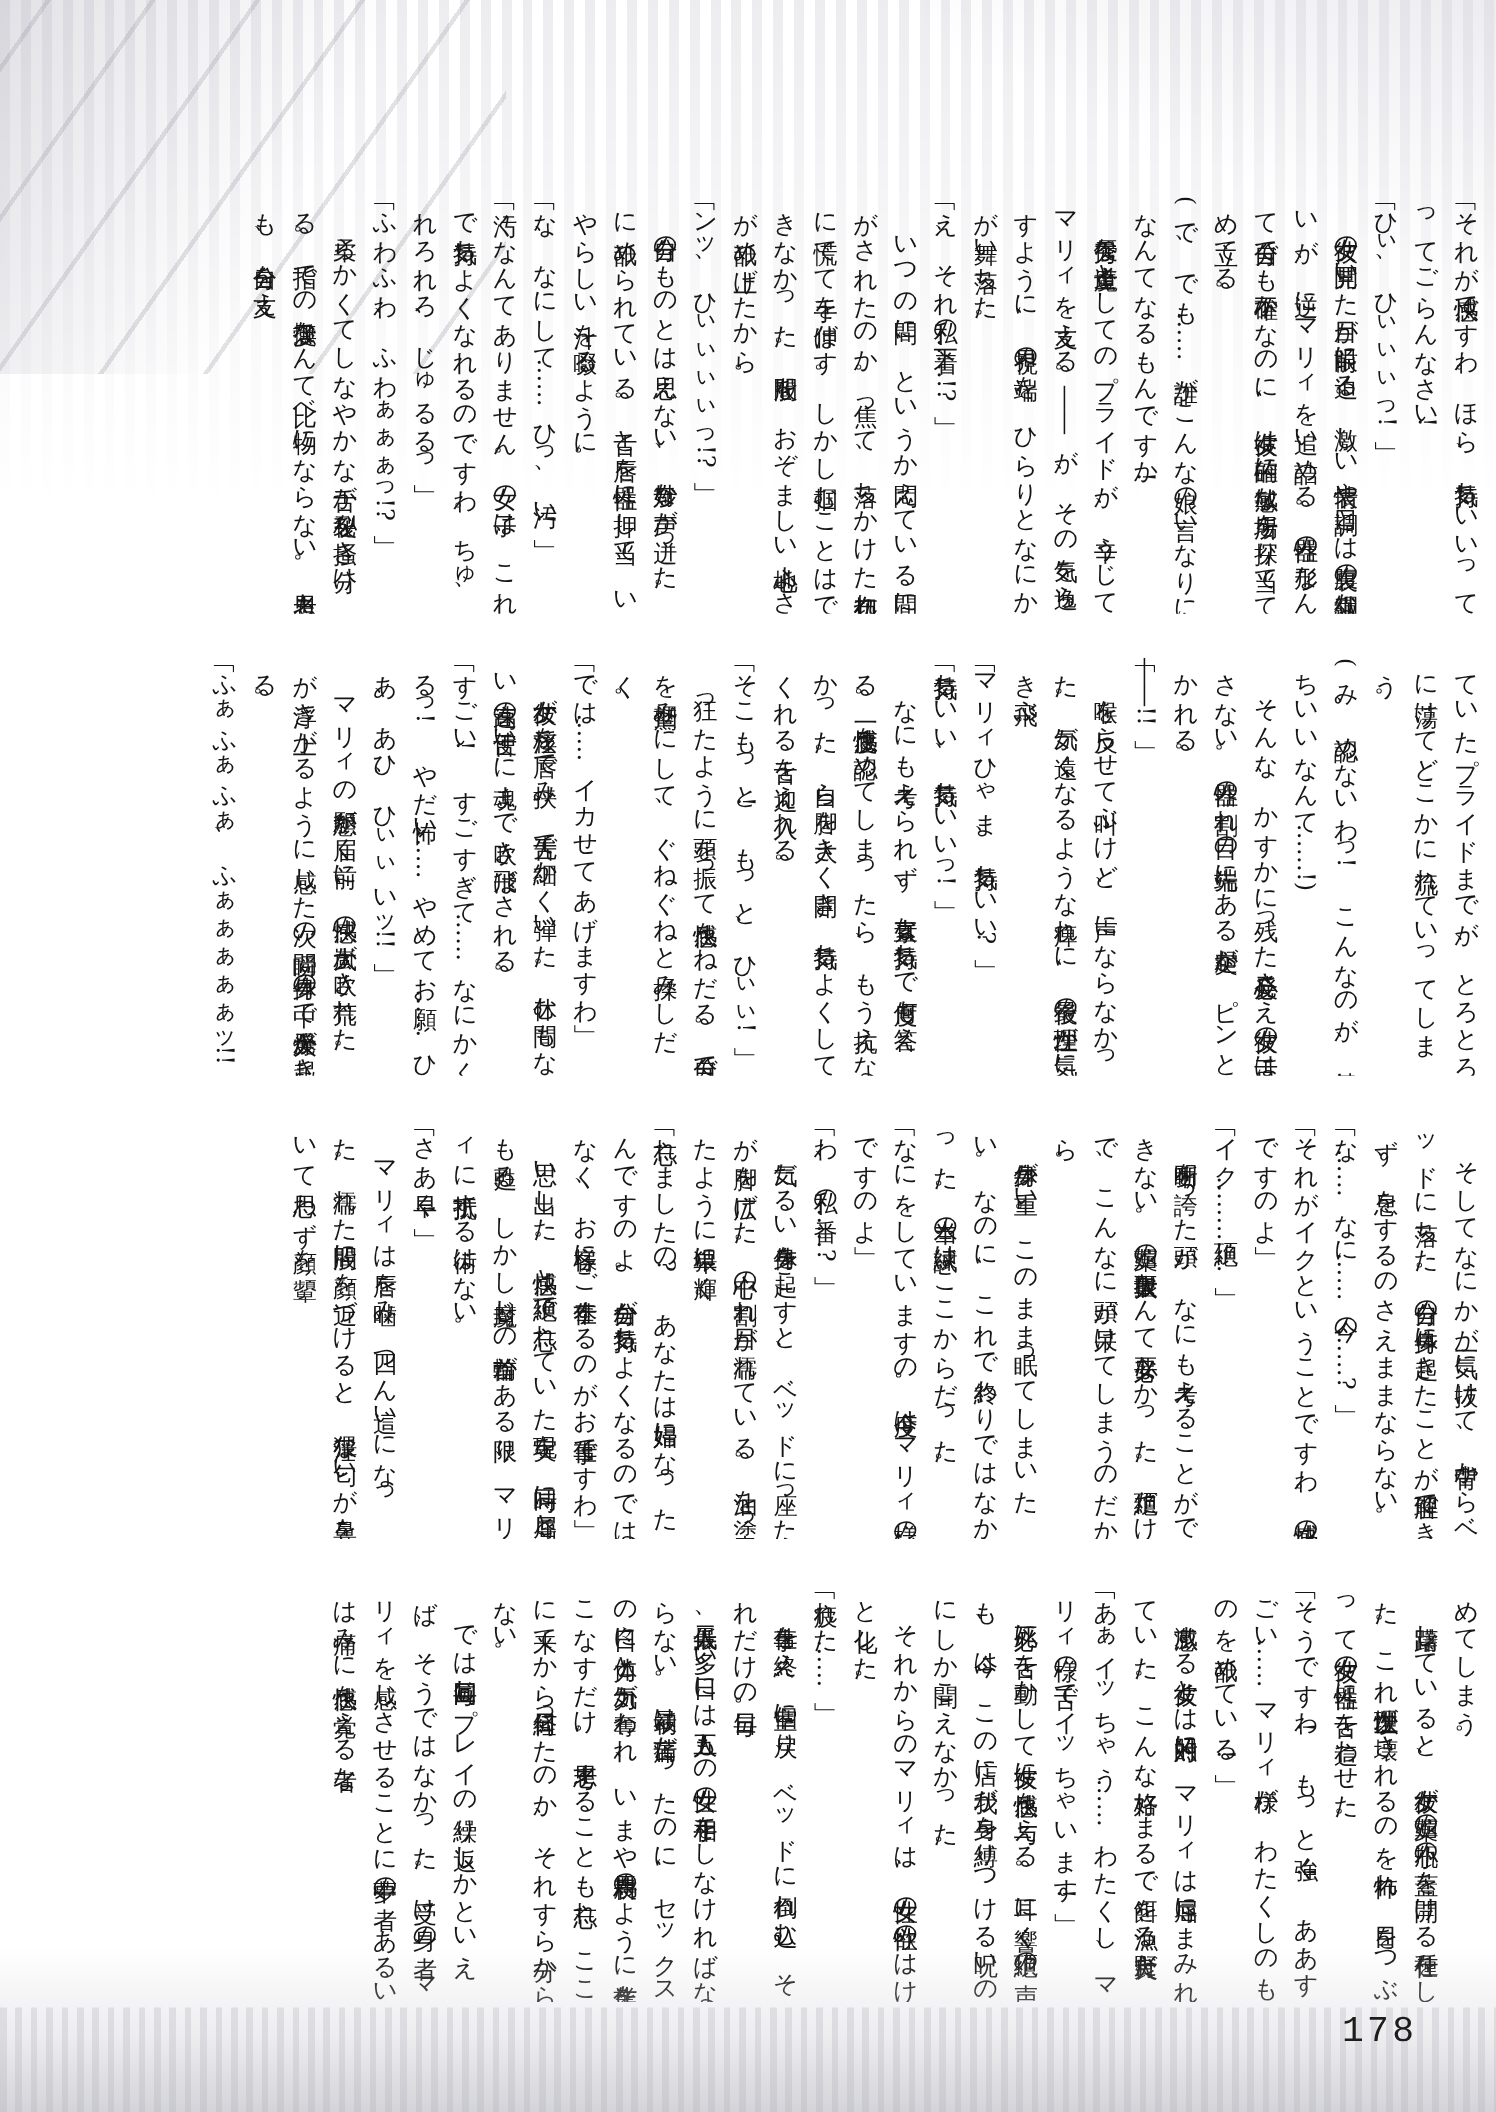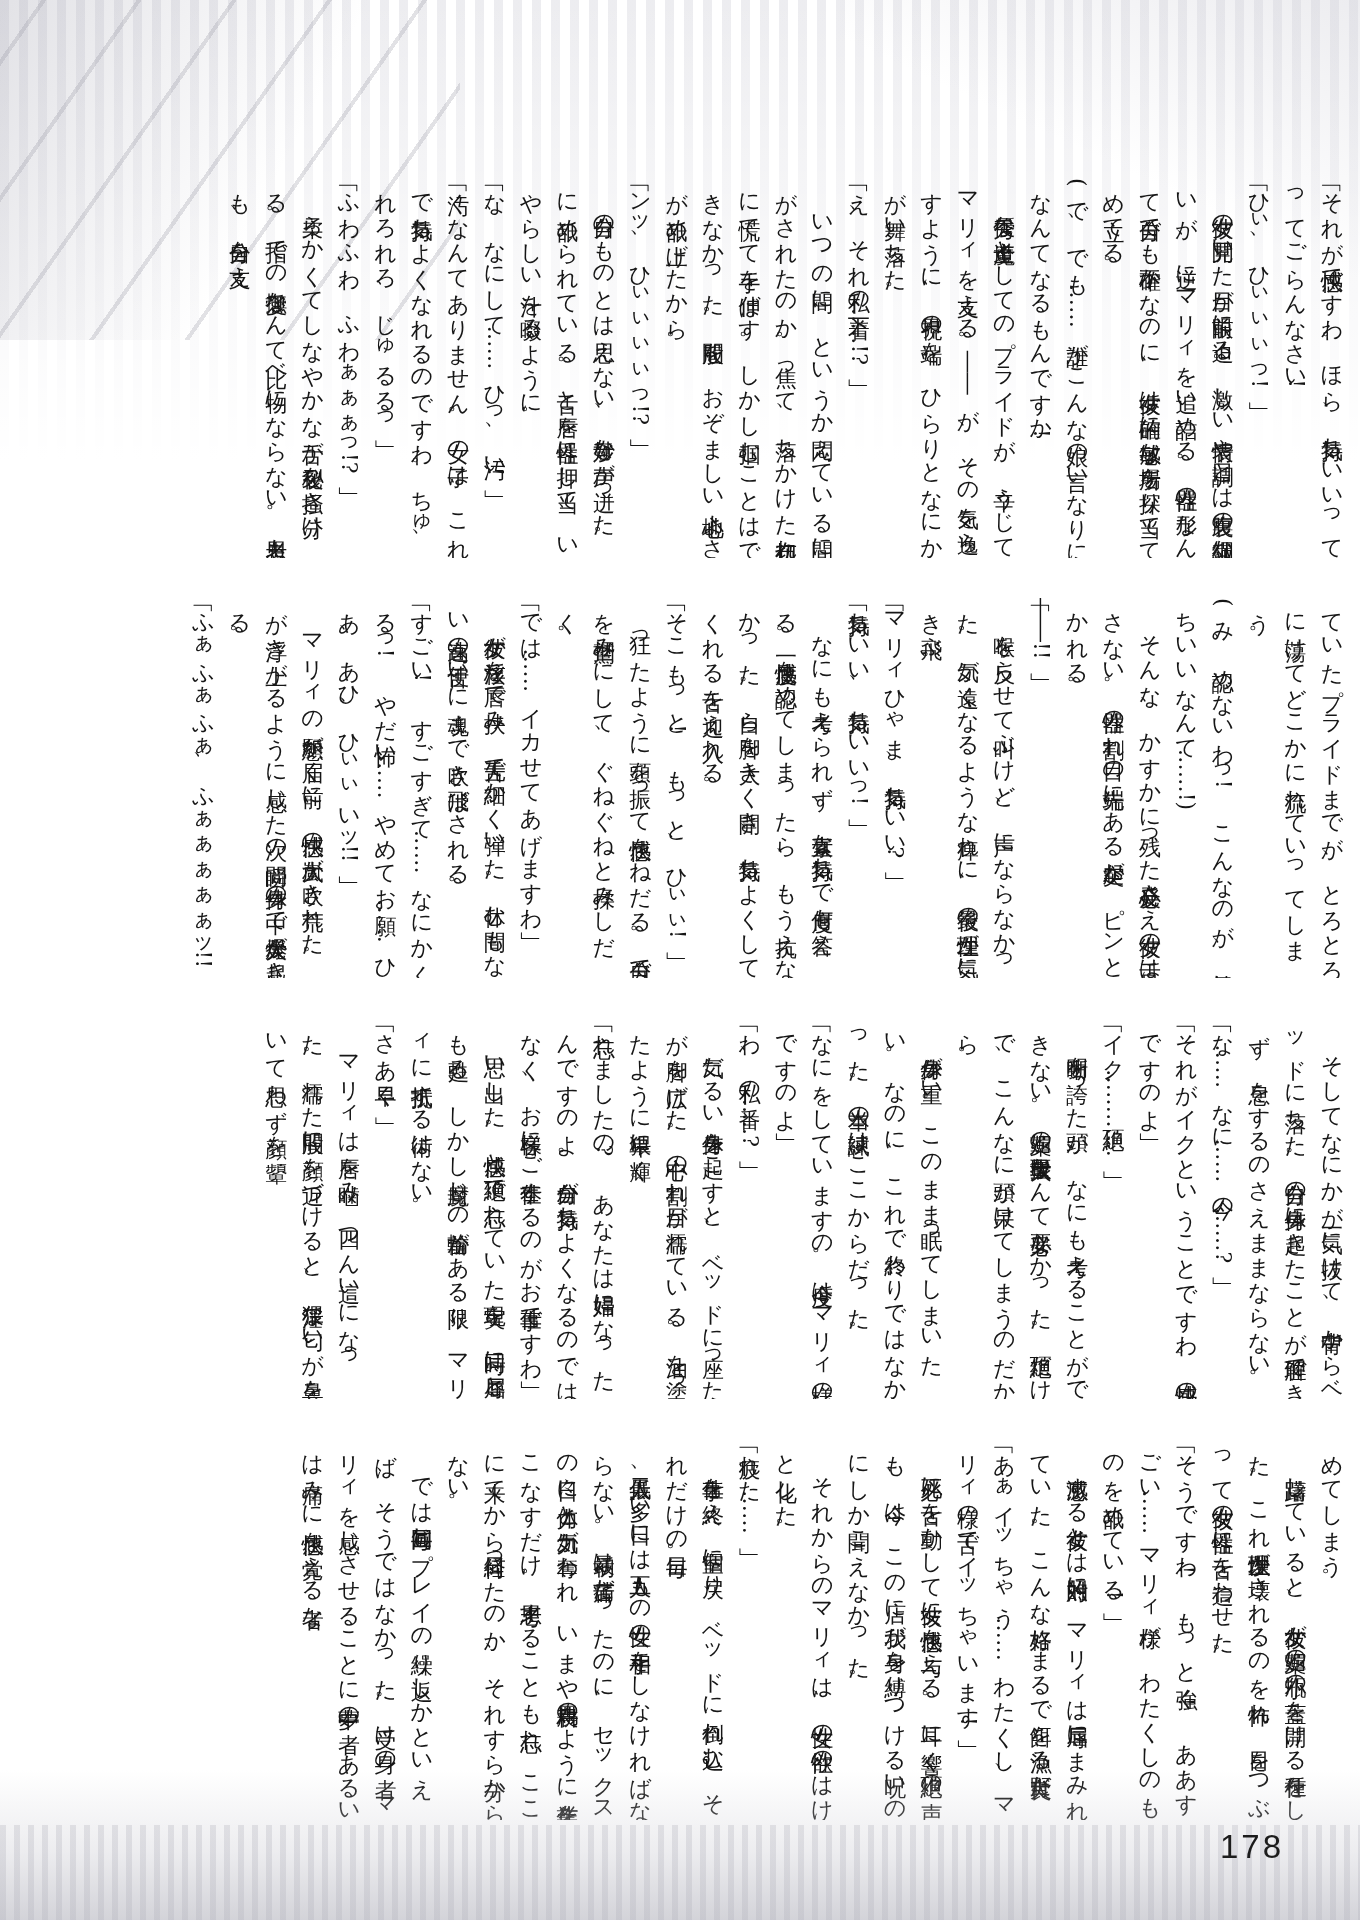--- a/index.html
+++ b/index.html
@@ -59,21 +59,21 @@
   .band-1{top:178px;}
   .band-2{top:598px;}
   .band-3{top:1019px;}
   .band-4{top:1440px;}
   .band p{margin:0;padding:0;}
   .band p.indent{text-indent:1em;}
   
   .page-number{
     position:absolute;left:1220px;top:1828px;
     font-size:33px;letter-spacing:3px;color:#1c1c1c;
-    font-family:Liberation Sans, sans-serif;
+    font-family:Liberation Mono, monospace;
   }
 </style>
 </head>
 <body>
 
 <div class="page">
   <div class="stripes-top"></div>
   <div class="stripes-top-fade"></div>
   <div class="diag-streaks"></div>
   <div class="diag-shade-right"></div>

